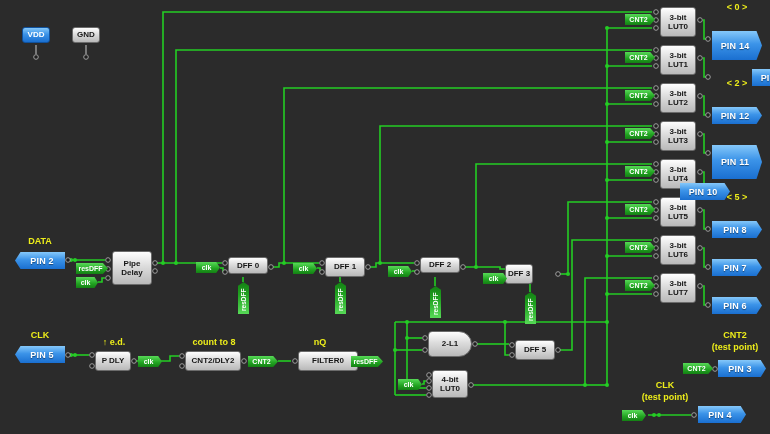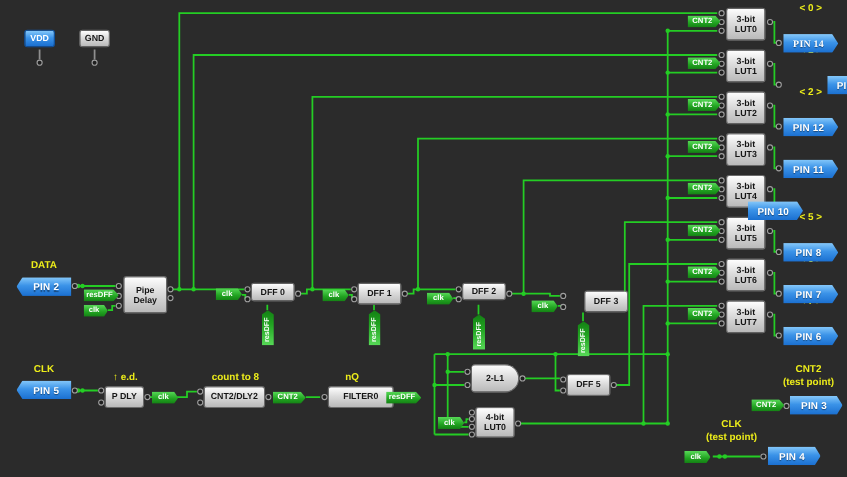--- a/index.html
+++ b/index.html
@@ -212,21 +212,21 @@
     </div>
     <div class="block" style="left: 228px; top: 257px; width: 40px; height: 17px;">
       <div>DFF 0</div>
     </div>
     <div class="block" style="left: 325px; top: 257px; width: 40px; height: 20px;">
       <div>DFF 1</div>
     </div>
     <div class="block" style="left: 420px; top: 257px; width: 40px; height: 16px;">
       <div>DFF 2</div>
     </div>
-    <div class="block" style="left: 531px; top: 264px; width: 40px; height: 20px;">
+    <div class="block" style="left: 505px; top: 264px; width: 28px; height: 20px;">
       <div>DFF 3</div>
     </div>
     <div class="block" style="left: 515px; top: 340px; width: 40px; height: 20px;">
       <div>DFF 5</div>
     </div>
     <div class="block" style="left: 95px; top: 351px; width: 36px; height: 20px;">
       <div>P DLY</div>
     </div>
     <div class="block" style="left: 185px; top: 351px; width: 56px; height: 20px;">
       <div>CNT2/DLY2</div>
@@ -272,30 +272,30 @@
     <div class="block" style="left: 660px; top: 273px; width: 36px; height: 30px;">
       <div>3-bit</div>
       <div>LUT7</div>
     </div>
     <div class="pin pl" style="left: 15px; top: 252px; width: 50px; height: 17px;">
       <span>PIN 2</span>
     </div>
     <div class="pin pl" style="left: 15px; top: 346px; width: 50px; height: 17px;">
       <span>PIN 5</span>
     </div>
-    <div class="pin pr" style="left: 712px; top: 31px; width: 50px; height: 17px; font-family: Liberation Serif, serif;">
+    <div class="pin pr" style="left: 712px; top: 31px; width: 50px; height: 29px;">
       <span>PIN 14</span>
     </div>
     <div class="pin pr" style="left: 712px; top: 69px; width: 50px; height: 17px; margin-left: 40px;">
       <span>PIN 13</span>
     </div>
     <div class="pin pr" style="left: 712px; top: 107px; width: 50px; height: 17px;">
       <span>PIN 12</span>
     </div>
-    <div class="pin pr" style="left: 712px; top: 145px; width: 50px; height: 17px;">
+    <div class="pin pr" style="left: 712px; top: 145px; width: 50px; height: 34px;">
       <span>PIN 11</span>
     </div>
     <div class="pin pr" style="left: 680px; top: 183px; width: 50px; height: 17px;">
       <span>PIN 10</span>
     </div>
     <div class="pin pr" style="left: 712px; top: 221px; width: 50px; height: 17px;">
       <span>PIN 8</span>
     </div>
     <div class="pin pr" style="left: 712px; top: 259px; width: 50px; height: 17px;">
       <span>PIN 7</span>

